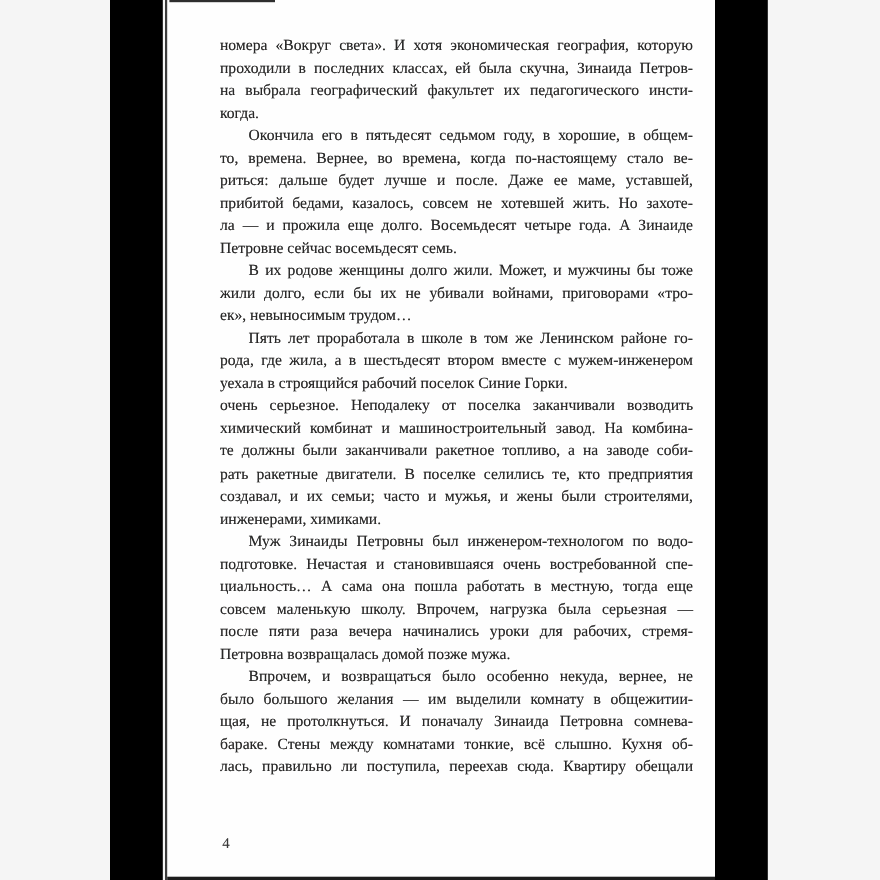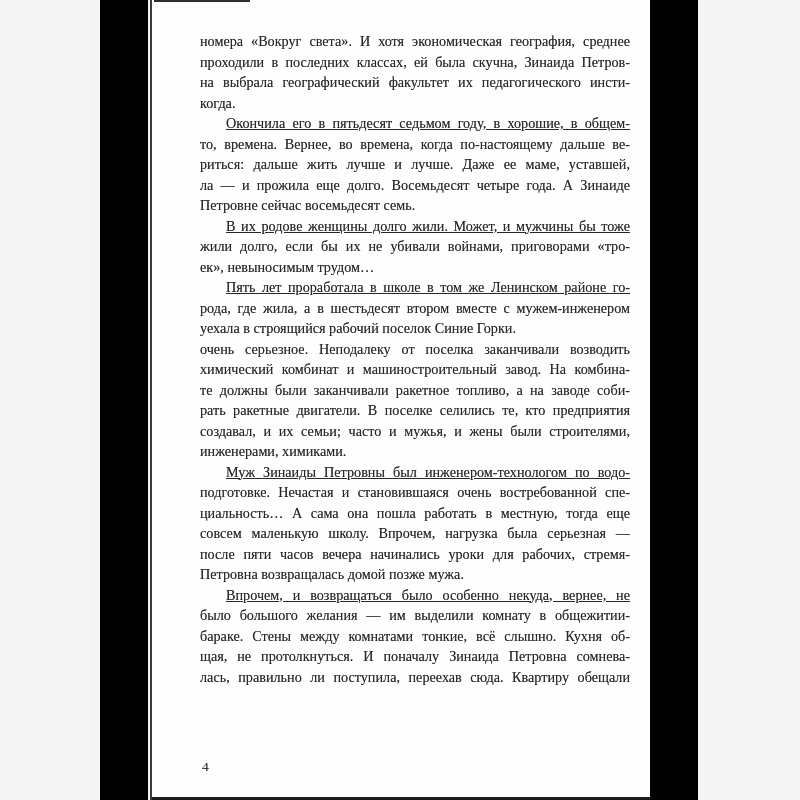--- a/index.html
+++ b/index.html
@@ -33,69 +33,70 @@
     color:var(--text);
     font-size:14.2px;
     text-shadow:0 0 0.5px rgba(45,40,38,.55);
   }
   .line{
     height:20.5px;line-height:20.5px;
     text-align:justify;
     text-align-last:justify;
     white-space:nowrap;
   }
-  .line.indent{text-indent:26px;text-decoration:underline;}
+  .line.indent{text-indent:26px;}
   .line.par-end{text-align-last:left;}
   .page-number{
     position:absolute;left:50px;top:758px;
     font-size:13.5px;line-height:18px;color:var(--pagenum);
     text-shadow:0 0 0.5px rgba(45,40,38,.5);
   }
 </style>
 </head>
 <body>
 
 <div class="stage">
   <div class="scan-bar left"></div>
   <div class="scan-bar right"></div>
 
   <div class="page">
     <div class="page-top-edge"></div>
     <div class="page-bottom-edge"></div>
 
     <div class="text-block" id="lines-container">
-        <div class="line">номера «Вокруг света». И хотя экономическая география, среднее</div>
+        <div class="line">номера «Вокруг света». И хотя экономическая география, которую</div>
         <div class="line">проходили в последних классах, ей была скучна, Зинаида Петров-</div>
         <div class="line">на выбрала географический факультет их педагогического инсти-</div>
         <div class="line par-end">когда.</div>
         <div class="line indent">Окончила его в пятьдесят седьмом году, в хорошие, в общем-</div>
-        <div class="line">то, времена. Вернее, во времена, когда по-настоящему дальше ве-</div>
-        <div class="line">риться: дальше жить лучше и лучше. Даже ее маме, уставшей,</div>
+        <div class="line">то, времена. Вернее, во времена, когда по-настоящему стало ве-</div>
+        <div class="line">риться: дальше будет лучше и после. Даже ее маме, уставшей,</div>
+        <div class="line">прибитой бедами, казалось, совсем не хотевшей жить. Но захоте-</div>
         <div class="line">ла — и прожила еще долго. Восемьдесят четыре года. А Зинаиде</div>
         <div class="line par-end">Петровне сейчас восемьдесят семь.</div>
         <div class="line indent">В их родове женщины долго жили. Может, и мужчины бы тоже</div>
         <div class="line">жили долго, если бы их не убивали войнами, приговорами «тро-</div>
         <div class="line par-end">ек», невыносимым трудом…</div>
         <div class="line indent">Пять лет проработала в школе в том же Ленинском районе го-</div>
         <div class="line">рода, где жила, а в шестьдесят втором вместе с мужем-инженером</div>
         <div class="line par-end">уехала в строящийся рабочий поселок Синие Горки.</div>
         <div class="line">очень серьезное. Неподалеку от поселка заканчивали возводить</div>
         <div class="line">химический комбинат и машиностроительный завод. На комбина-</div>
         <div class="line">те должны были заканчивали ракетное топливо, а на заводе соби-</div>
         <div class="line">рать ракетные двигатели. В поселке селились те, кто предприятия</div>
         <div class="line">создавал, и их семьи; часто и мужья, и жены были строителями,</div>
         <div class="line par-end">инженерами, химиками.</div>
         <div class="line indent">Муж Зинаиды Петровны был инженером-технологом по водо-</div>
         <div class="line">подготовке. Нечастая и становившаяся очень востребованной спе-</div>
         <div class="line">циальность… А сама она пошла работать в местную, тогда еще</div>
         <div class="line">совсем маленькую школу. Впрочем, нагрузка была серьезная —</div>
-        <div class="line">после пяти часов вечера начинались уроки для рабочих, стремя-</div>
+        <div class="line">после пяти раза вечера начинались уроки для рабочих, стремя-</div>
         <div class="line par-end">Петровна возвращалась домой позже мужа.</div>
         <div class="line indent">Впрочем, и возвращаться было особенно некуда, вернее, не</div>
         <div class="line">было большого желания — им выделили комнату в общежитии-</div>
+        <div class="line">щая, не протолкнуться. И поначалу Зинаида Петровна сомнева-</div>
         <div class="line">бараке. Стены между комнатами тонкие, всё слышно. Кухня об-</div>
-        <div class="line">щая, не протолкнуться. И поначалу Зинаида Петровна сомнева-</div>
         <div class="line">лась, правильно ли поступила, переехав сюда. Квартиру обещали</div>
       </div>
 
     <div class="page-number">4</div>
   </div>
 </div>
 
 </body></html>

